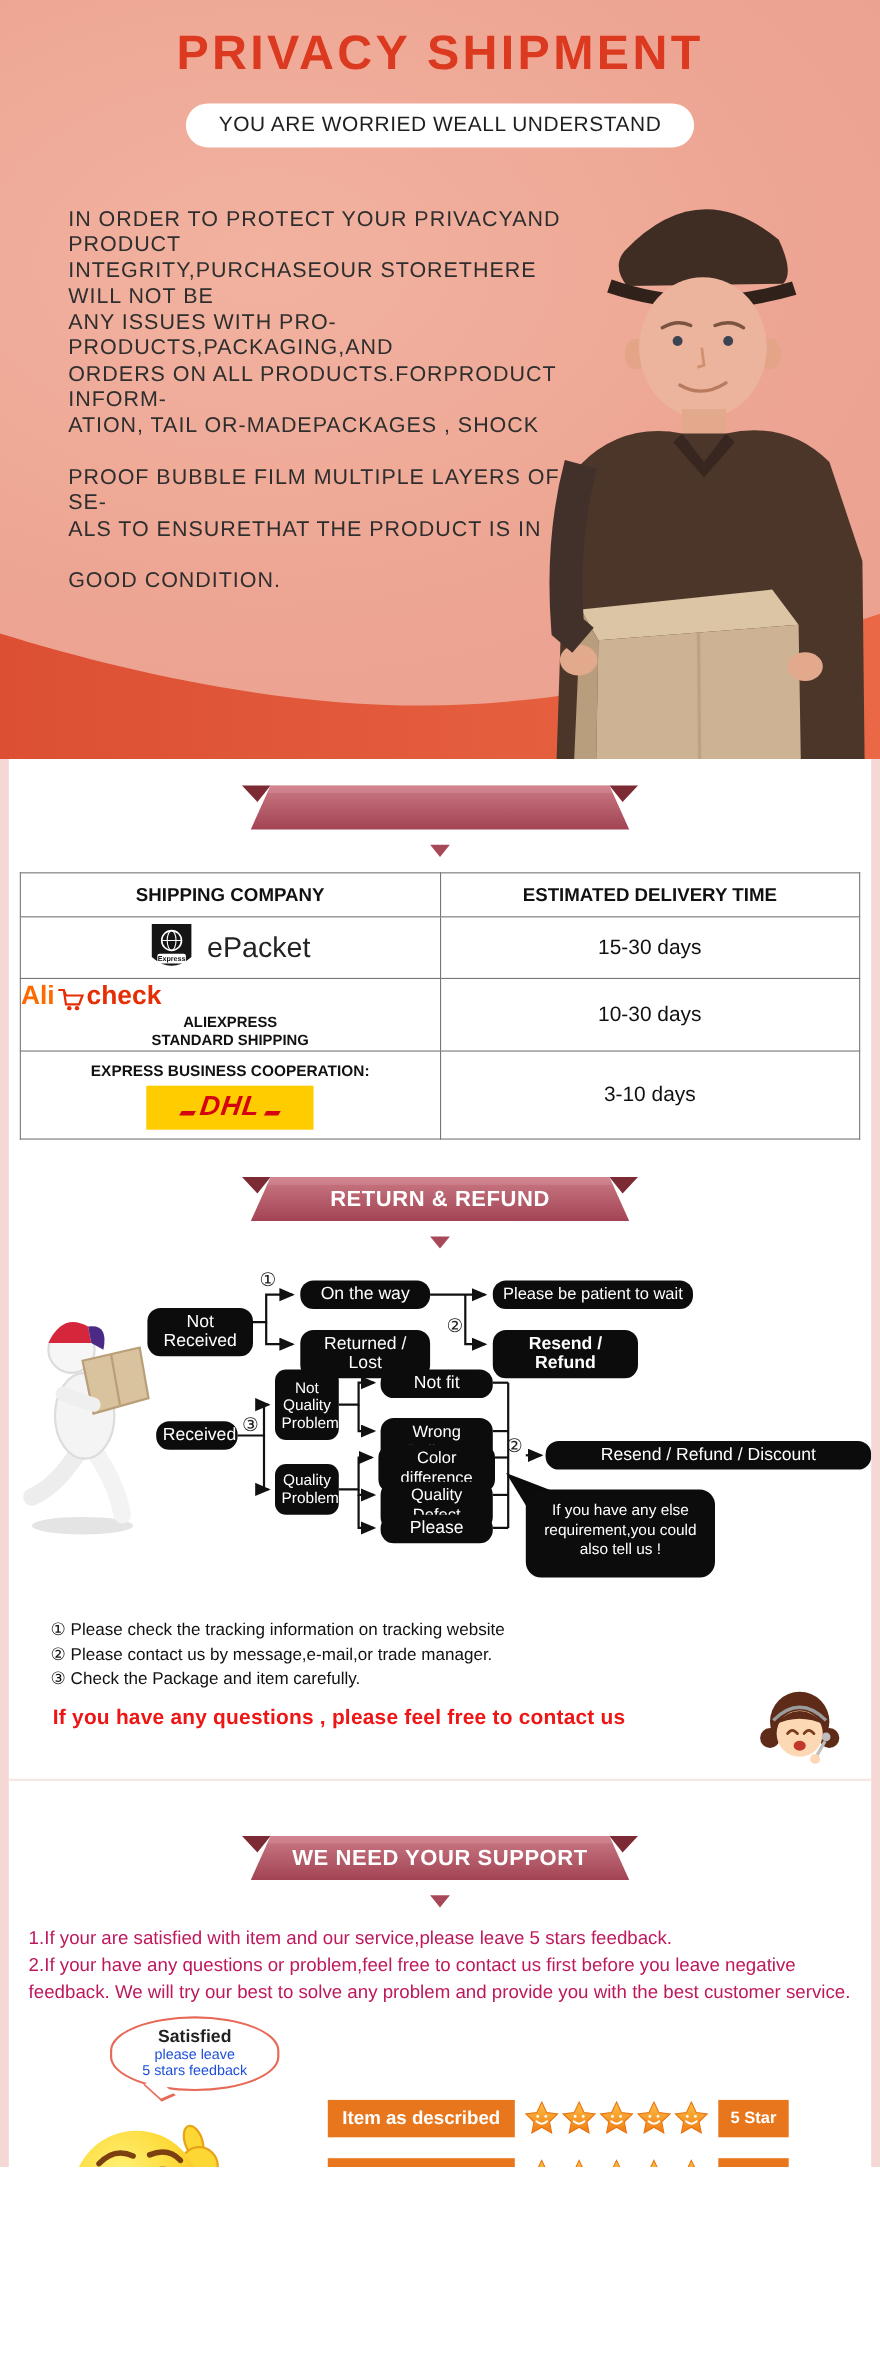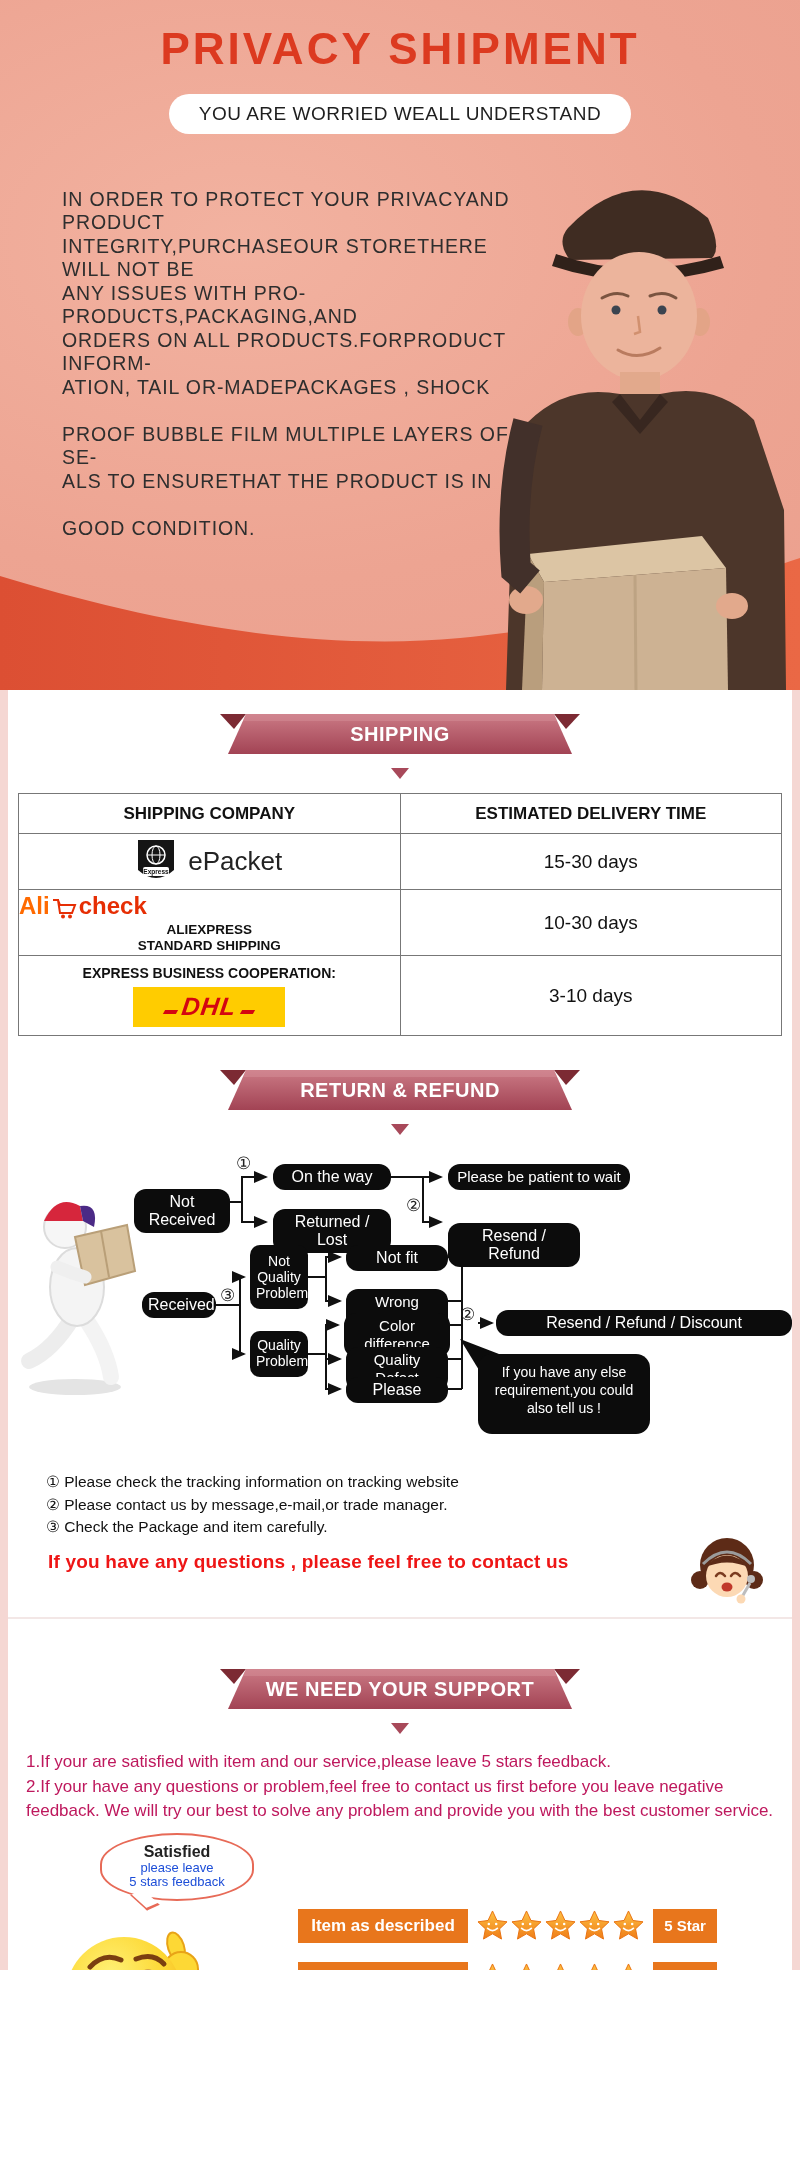--- a/index.html
+++ b/index.html
@@ -59,21 +59,21 @@
 
   
   #flowchart { position:relative; margin-top:12px; height:300px; }
   #flow-arrows { position:absolute; inset:0; }
   .fp { position:absolute; background:#0c0c0c; color:#fff; border-radius:12px;
         font-size:16px; line-height:18px; padding:4px 6px; text-align:center; }
   #fp-not-received { left:126px; top:42px;  width:96px; }
   #fp-on-the-way   { left:265px; top:17px;  width:118px; }
   #fp-returned     { left:265px; top:62px;  width:118px; }
   #fp-patient      { left:440px; top:17px;  width:182px; font-size:15px; }
-  #fp-resend       { left:440px; top:76px;  width:132px; }
+  #fp-resend       { left:440px; top:62px;  width:132px;font-weight:bold; }
   #fp-received     { left:134px; top:145px; width:74px; }
   #fp-nqp          { left:242px; top:98px;  width:58px; height:64px; font-size:14px; line-height:16px; padding-top:8px; border-radius:10px; }
   #fp-qp           { left:242px; top:184px; width:58px; height:46px; font-size:14px; line-height:16px; padding-top:6px; border-radius:10px; }
   #fp-not-fit      { left:338px; top:98px;  width:102px; }
   #fp-wrong        { left:338px; top:142px; width:102px; font-size:15px; }
   #fp-color        { left:336px; top:166px; width:106px; font-size:15px; }
   #fp-defect       { left:338px; top:200px; width:102px; font-size:15px; }
   #fp-damage       { left:338px; top:230px; width:102px; }
   #fp-rrd          { left:488px; top:163px; width:296px; }
   #flow-bubble     { left:470px; top:207px; width:172px; height:80px; border-radius:14px;
@@ -185,21 +185,20 @@
               <linearGradient id="rg" x1="0" y1="0" x2="0" y2="1">
             <stop offset="0" stop-color="#cb7a85"></stop>
                 <stop offset="1" stop-color="#a24354"></stop>
           </linearGradient>
             </defs>
           <polygon points="26,4 0,4 14,19" fill="#7c2a33"></polygon>
           <polygon points="334,4 360,4 346,19" fill="#7c2a33"></polygon>
           <polygon points="26,4 334,4 352,44 8,44" fill="url(#rg)"></polygon>
           <polygon points="26,4 334,4 337,11 23,11" fill="#d8939c" opacity="0.45"></polygon>
         </svg>
-        <div class="ribbon-label">SHIPPING</div>
       </div>
       <div class="ribbon-arrow"></div>
     </div>
 
     <table id="shipping-table">
       <tbody>
           <tr>
         <th>SHIPPING COMPANY</th>
         <th>ESTIMATED DELIVERY TIME</th>
       </tr>

